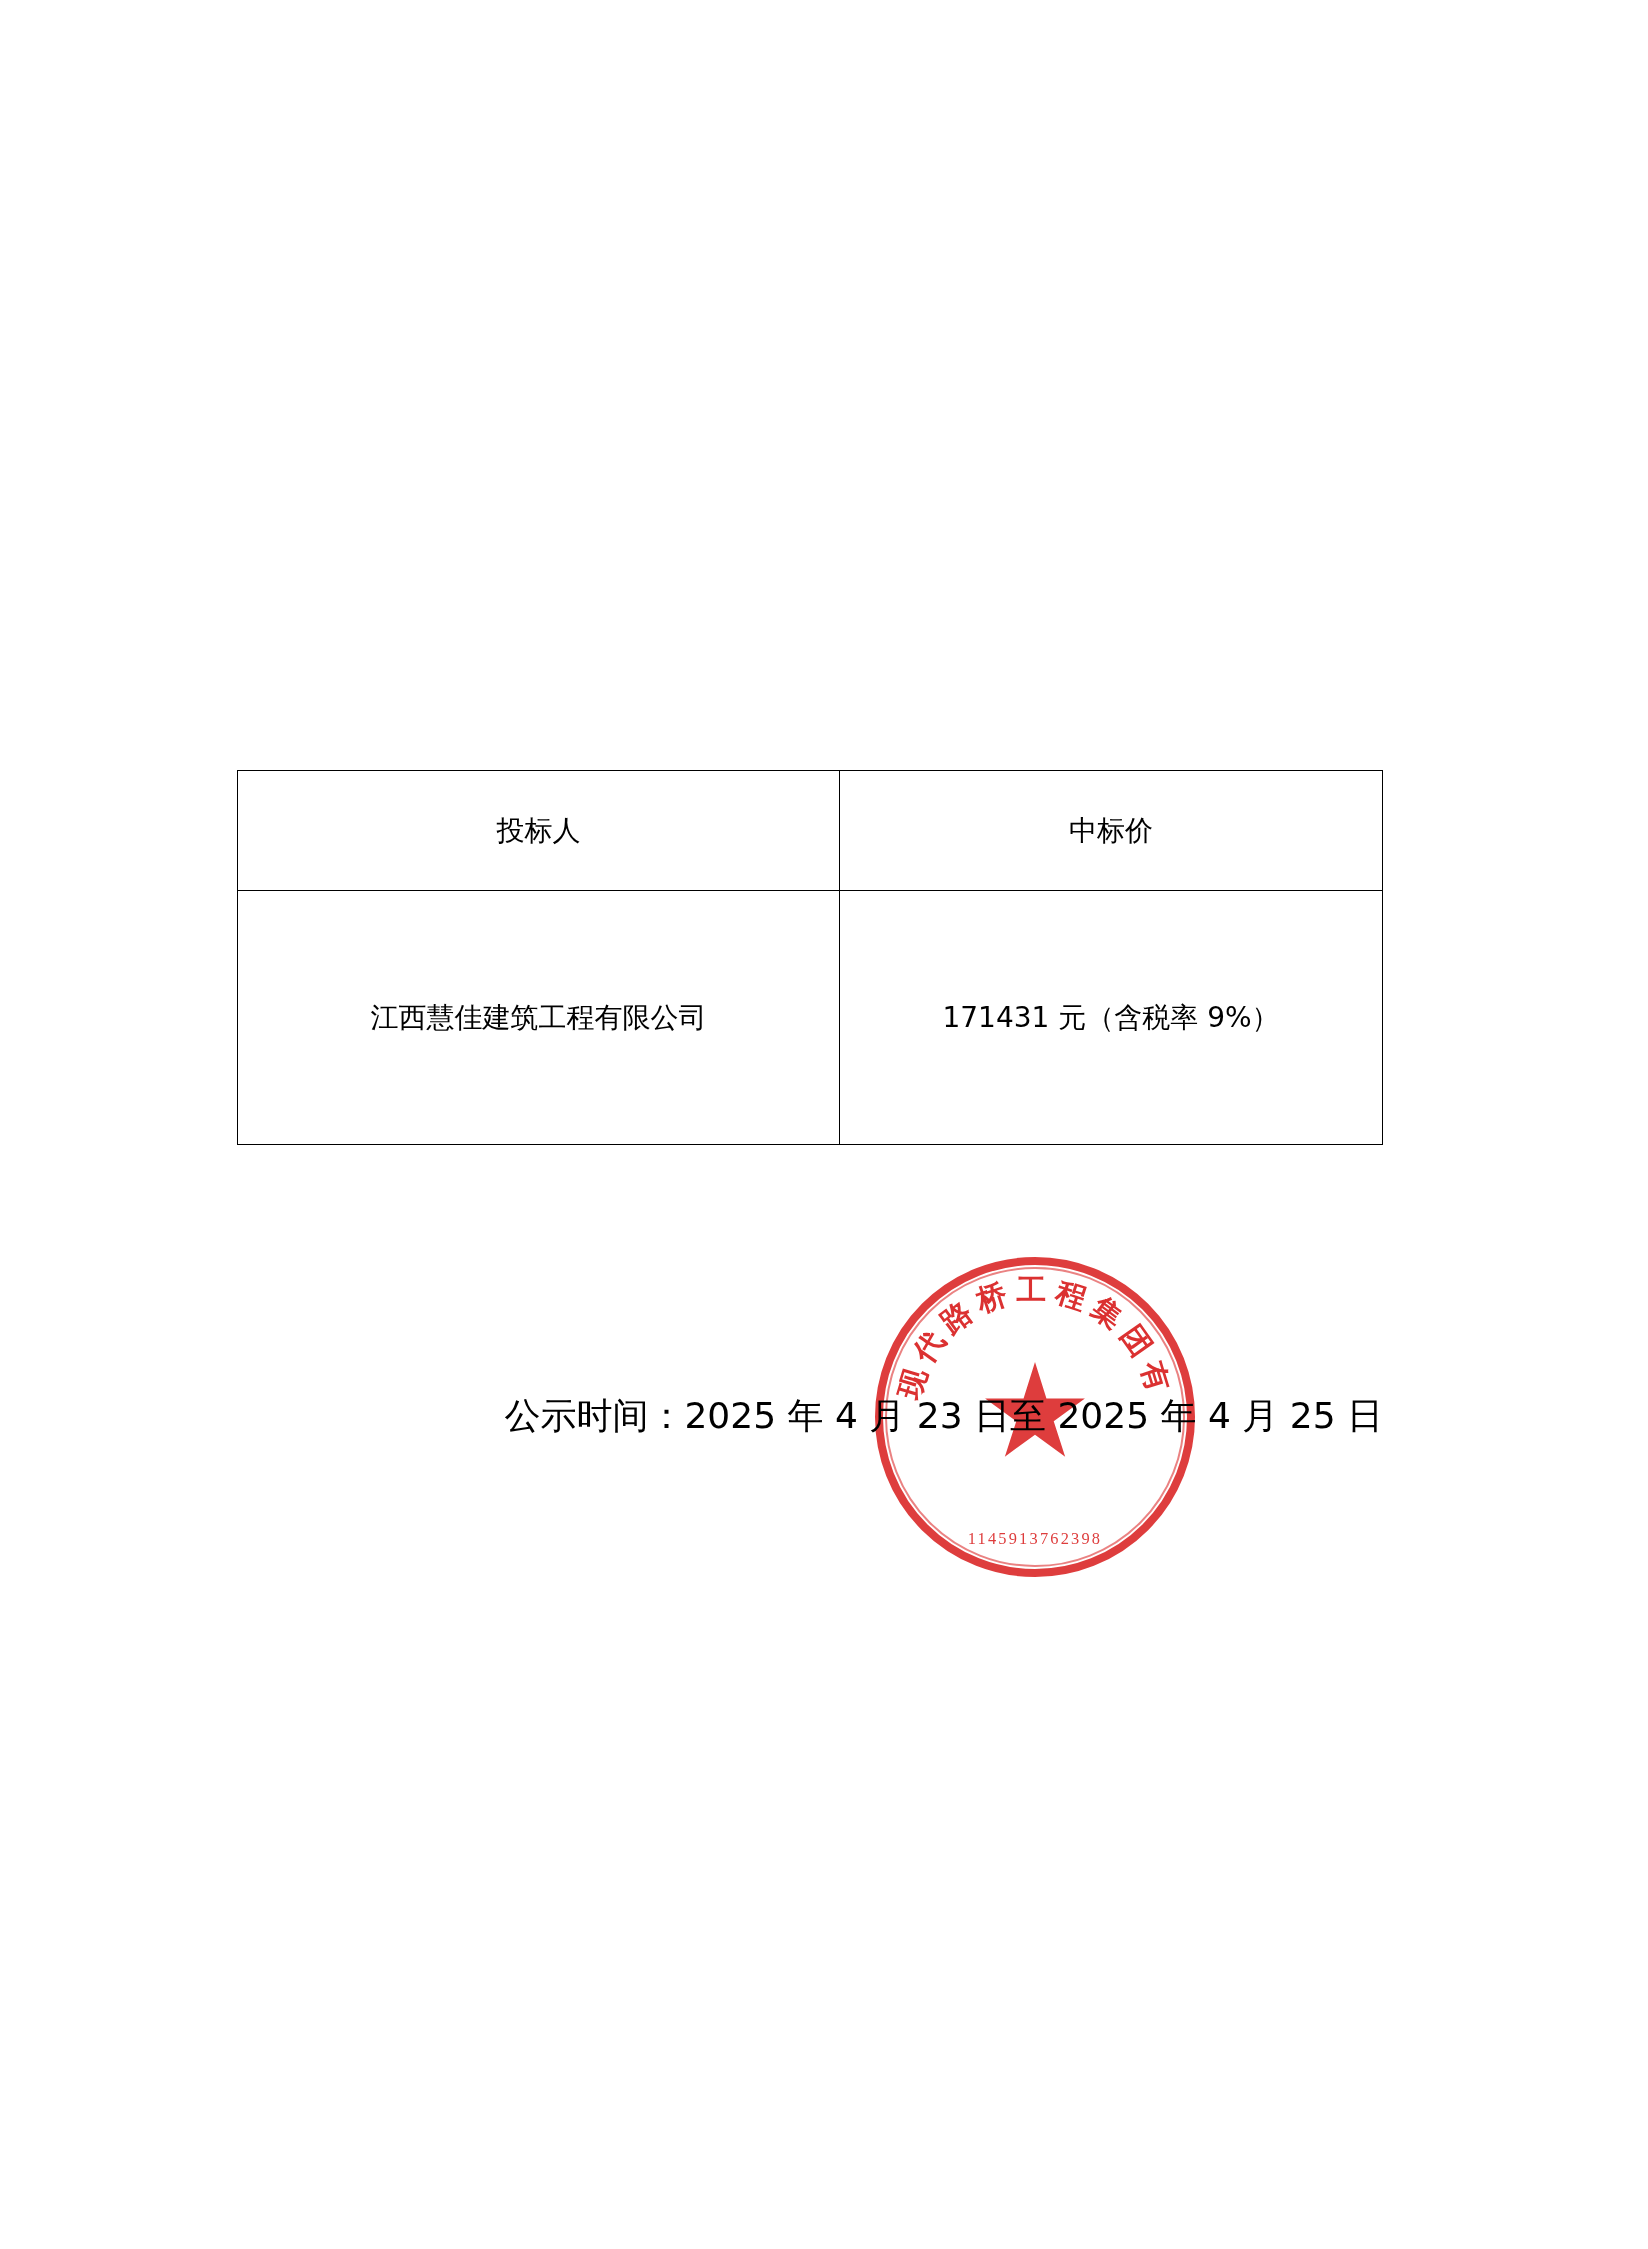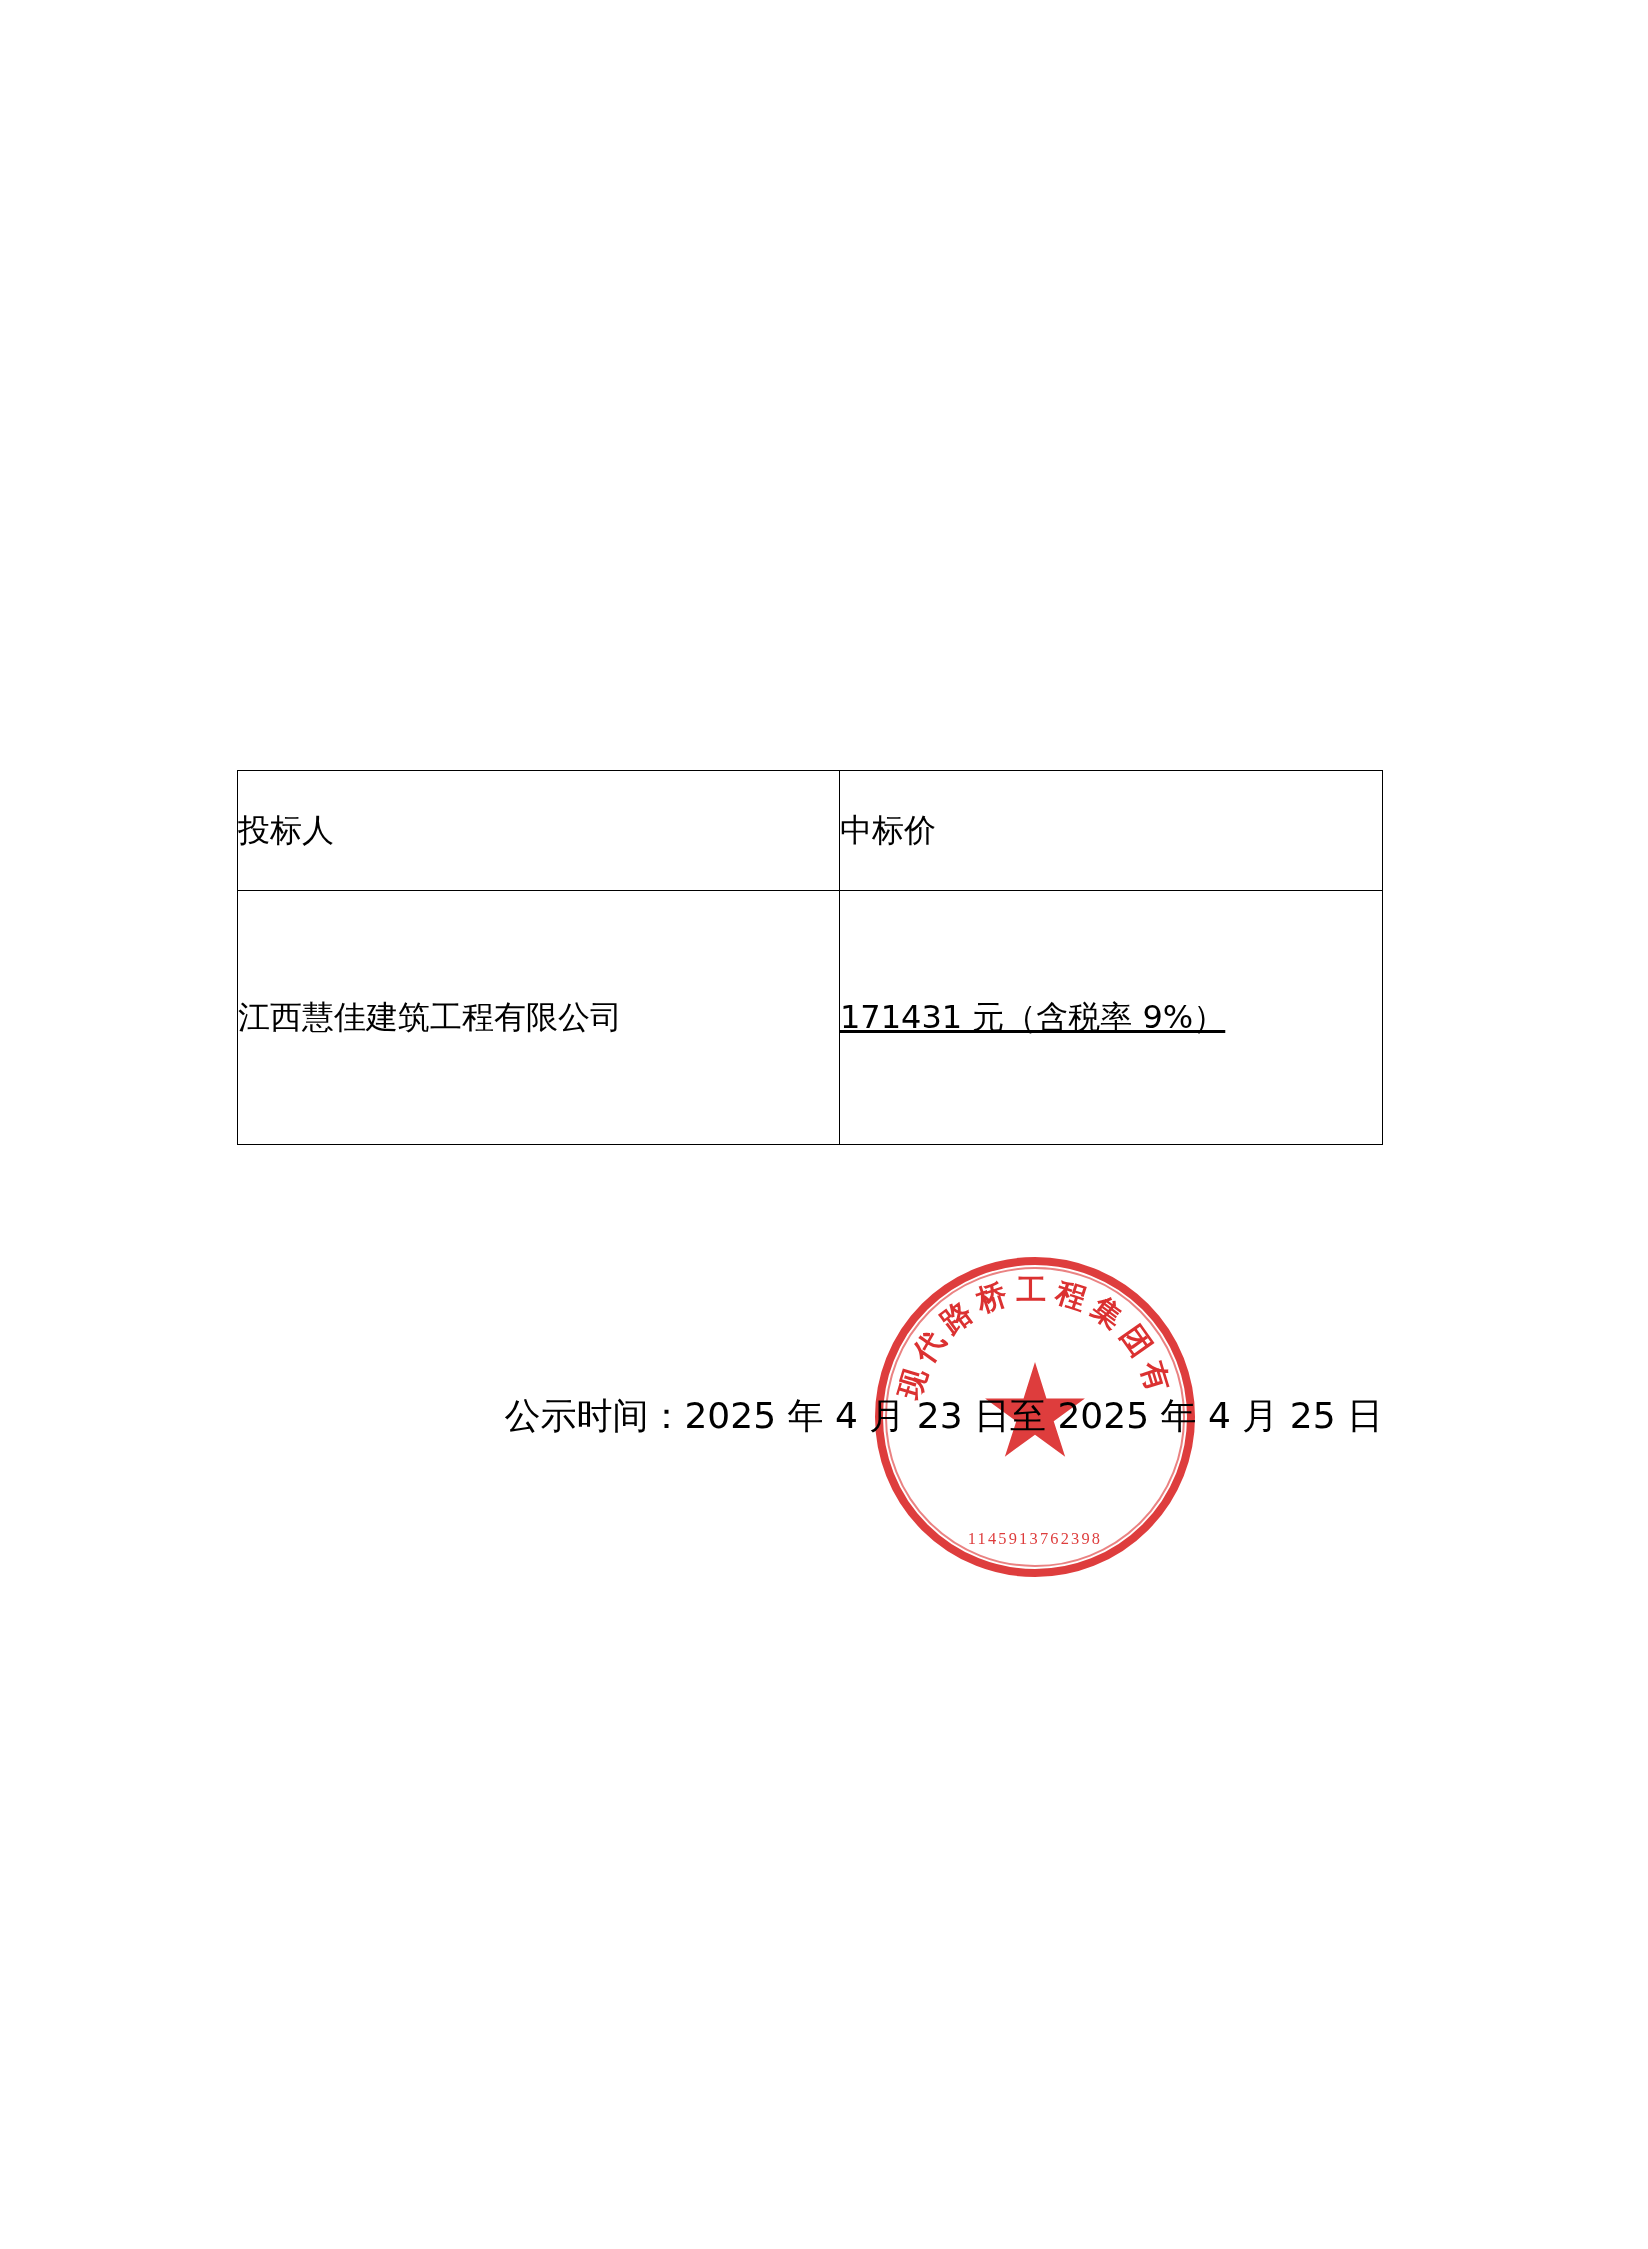--- a/index.html
+++ b/index.html
@@ -54,38 +54,37 @@
   .result-table {
     position: absolute;
     top: 770px;
     left: 237px;
     width: 1145px;
     border-collapse: collapse;
     table-layout: fixed;
   }
   .result-table td {
     border: 1.5px solid #000;
-    text-align: left;
+    text-align: center;
     vertical-align: middle;
-    font-size: 32px;
+    font-size: 28px;
     font-family: "DejaVu Sans", sans-serif;
     padding: 0;
   }
   .result-table .head-cell {
     height: 119px;
   }
   .result-table .body-cell {
     height: 253px;
   }
   .result-table .col-a { width: 602px; }
   .result-table .col-b { width: 543px; }
   .price {
     font-family: "Liberation Serif", serif;
     font-size: 28px;
-    text-decoration: underline;
   }
 
   
   .footer {
     position: absolute;
     top: 1383px;
     left: 223px;
     width: 1205px;
     text-align: right;
     font-size: 36px;

